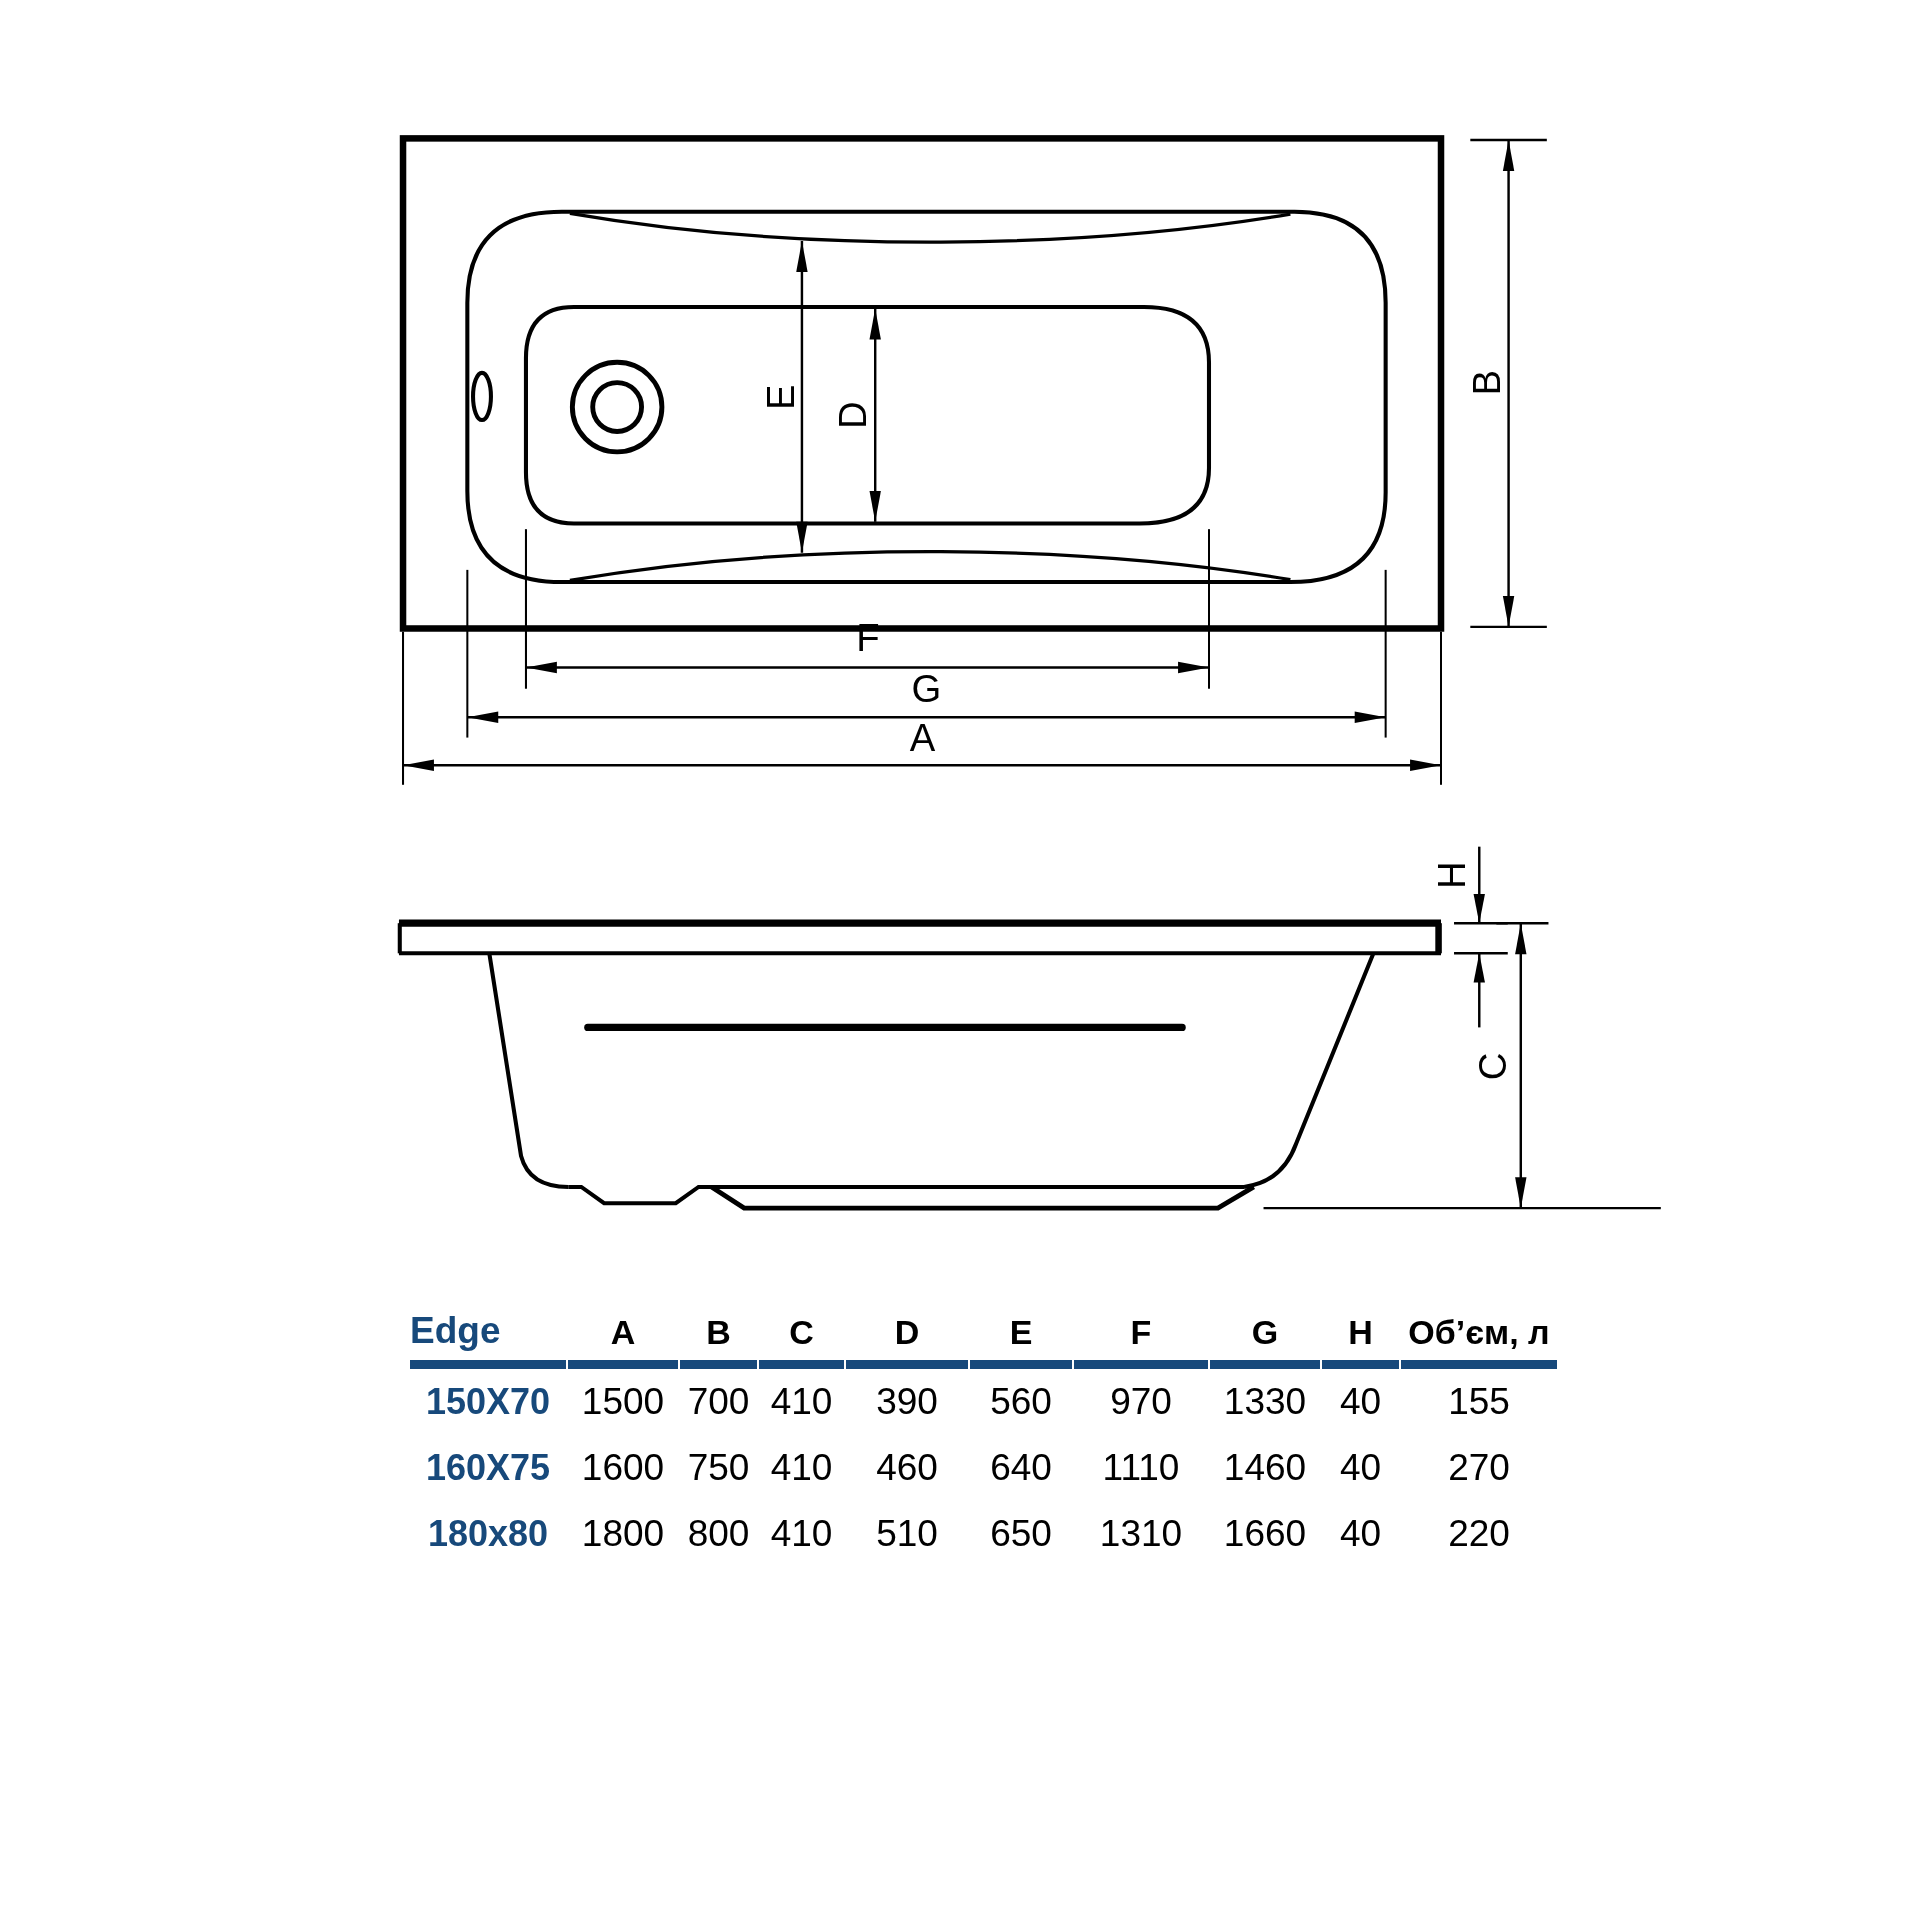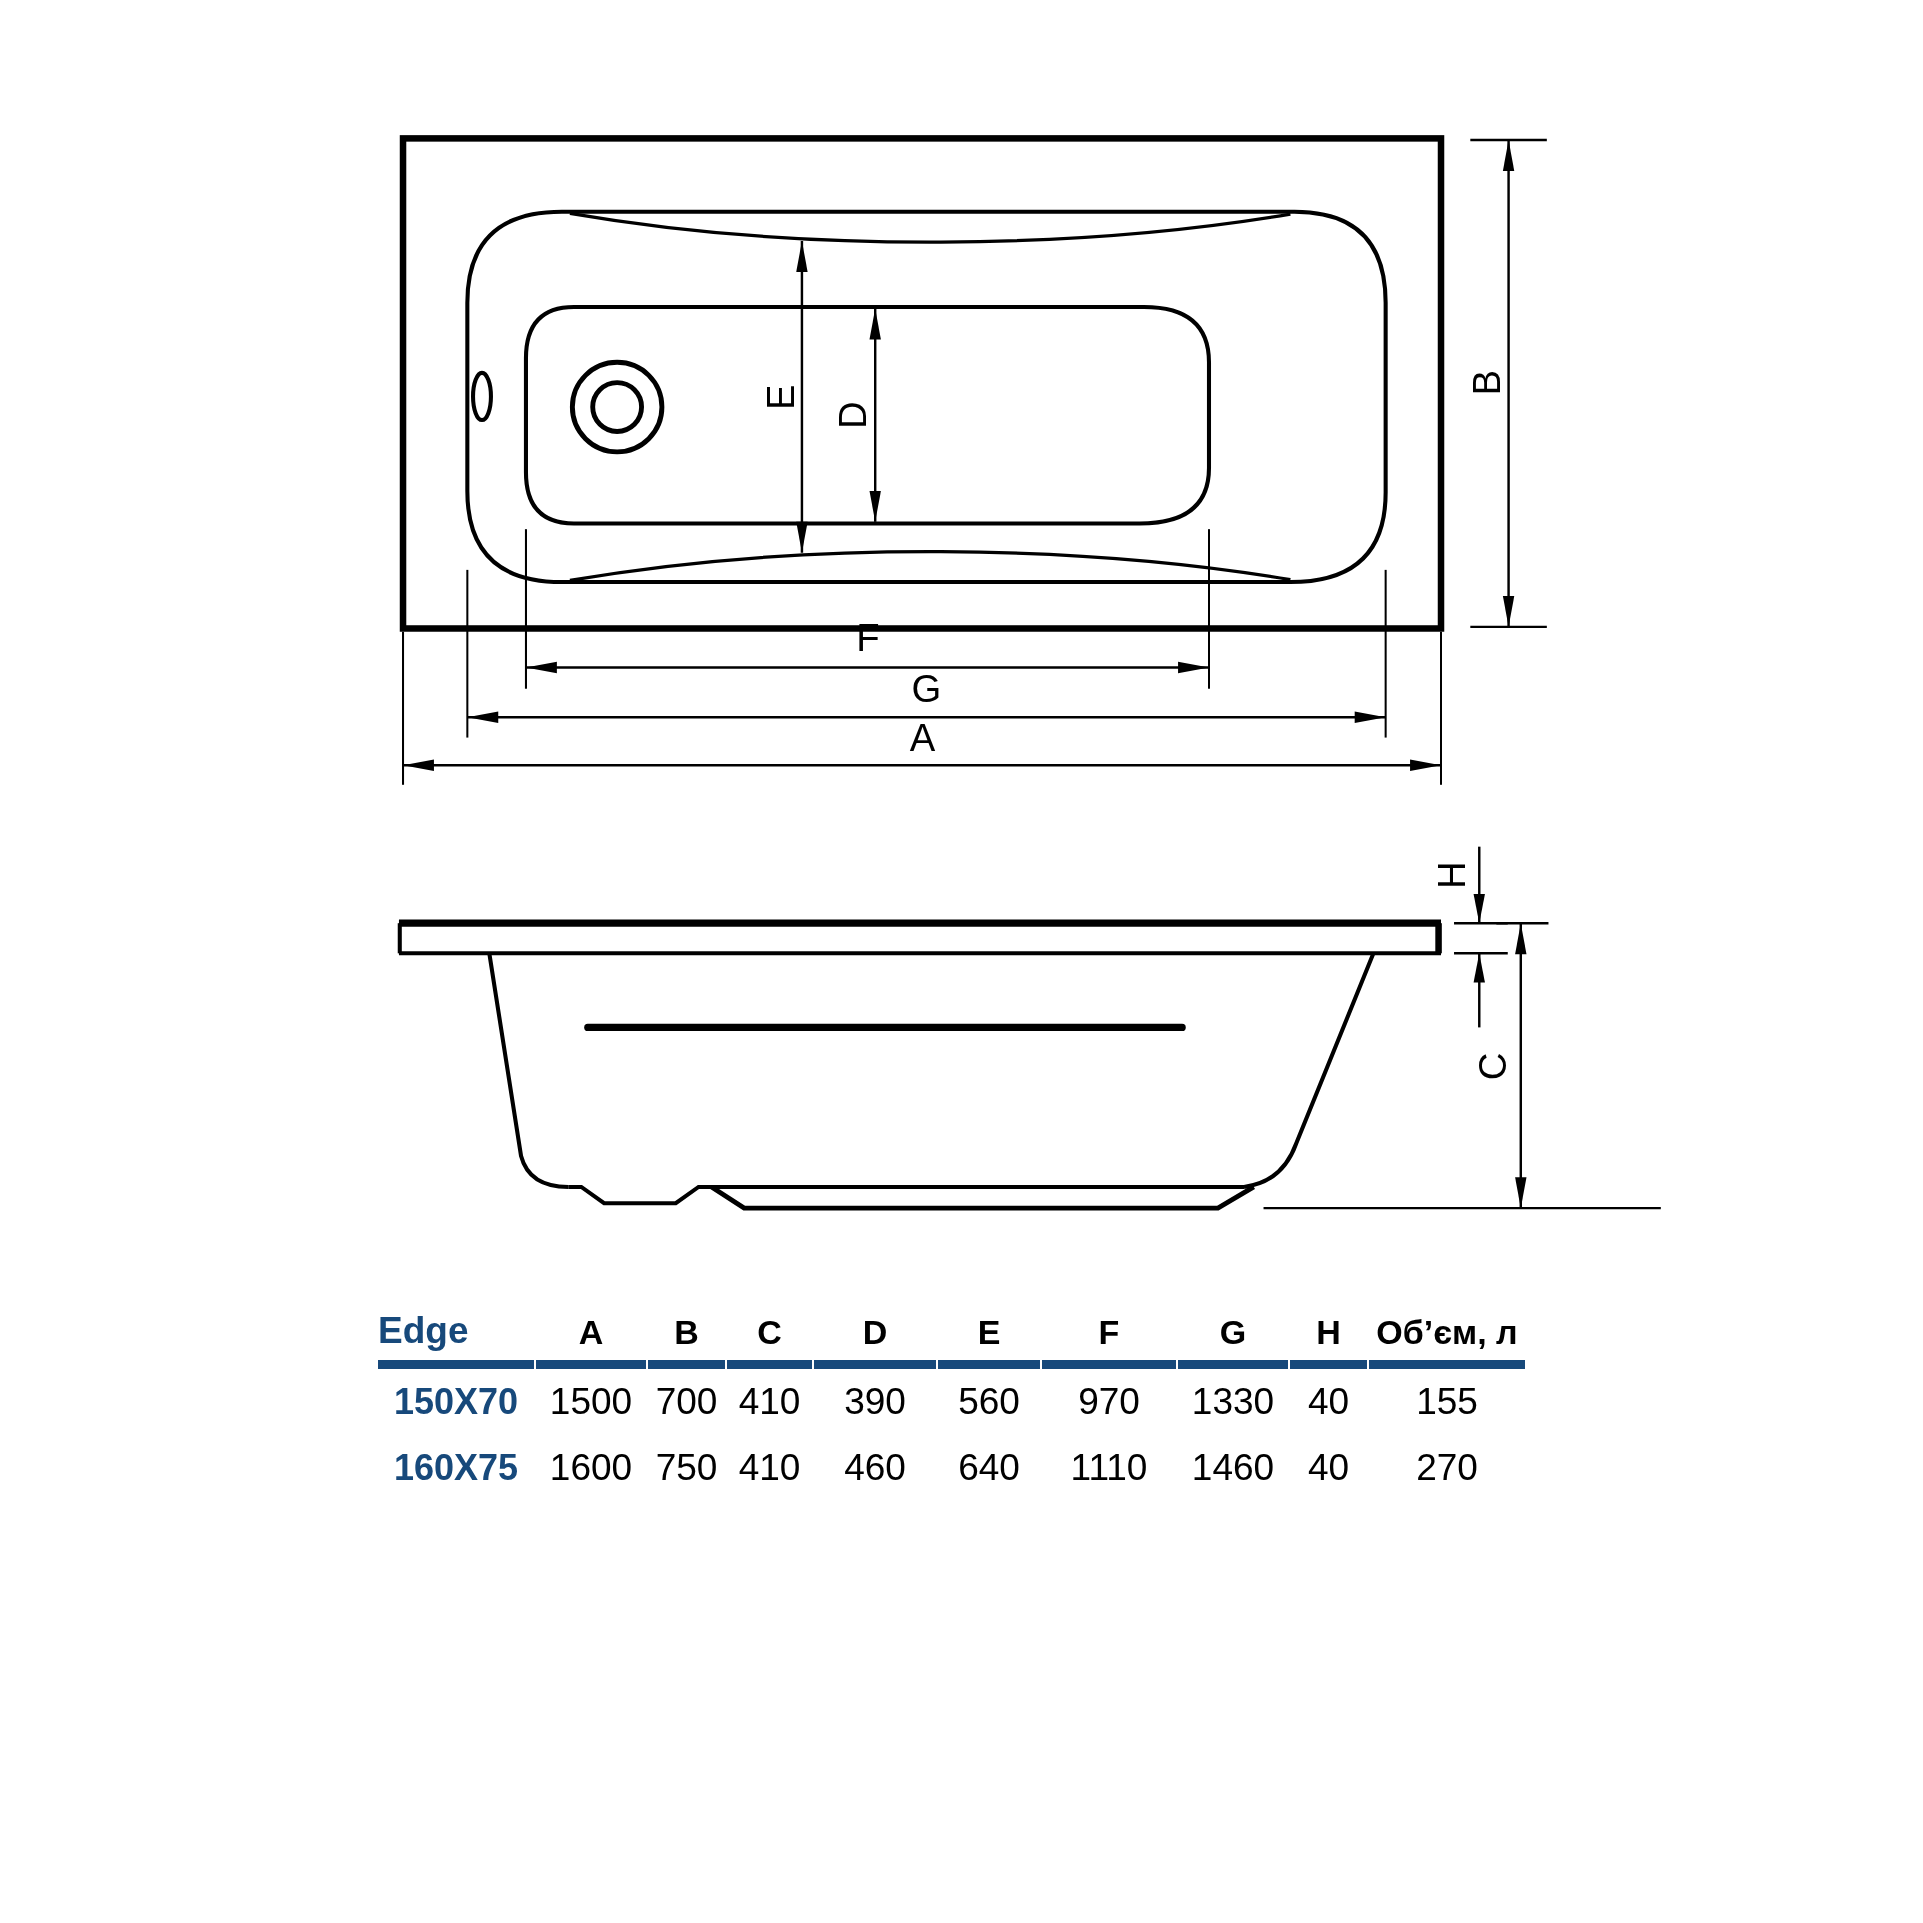--- a/index.html
+++ b/index.html
@@ -12,21 +12,21 @@
   }
   svg text{
     font-family:"Liberation Sans",sans-serif;
     fill:#000000;
     font-size:47px;
     font-weight:400;
   }
   .drawing{position:absolute;top:0;left:0;}
   
   .dims-table{
-    position:absolute;left:376px;top:1300px;
+    position:absolute;left:408px;top:1300px;
     border-collapse:separate;border-spacing:2.4px 0;
     table-layout:fixed;
   }
   .dims-table th{
     vertical-align:bottom;
     padding:0 0 8.1px 0;
     border-bottom:9px solid var(--accent);
     font-size:34px;font-weight:bold;color:#000;
     text-align:center;height:52px;
     white-space:nowrap;
@@ -194,15 +194,27 @@
       <td>1600</td>
       <td>750</td>
       <td>410</td>
       <td>460</td>
       <td>640</td>
       <td>1110</td>
       <td>1460</td>
       <td>40</td>
       <td>270</td>
     </tr>
+    <tr>
+      <td class="model">180x80</td>
+      <td>1800</td>
+      <td>800</td>
+      <td>410</td>
+      <td>510</td>
+      <td>650</td>
+      <td>1310</td>
+      <td>1660</td>
+      <td>40</td>
+      <td>220</td>
+    </tr>
   </tbody>
 </table>
 
 
 </body></html>

